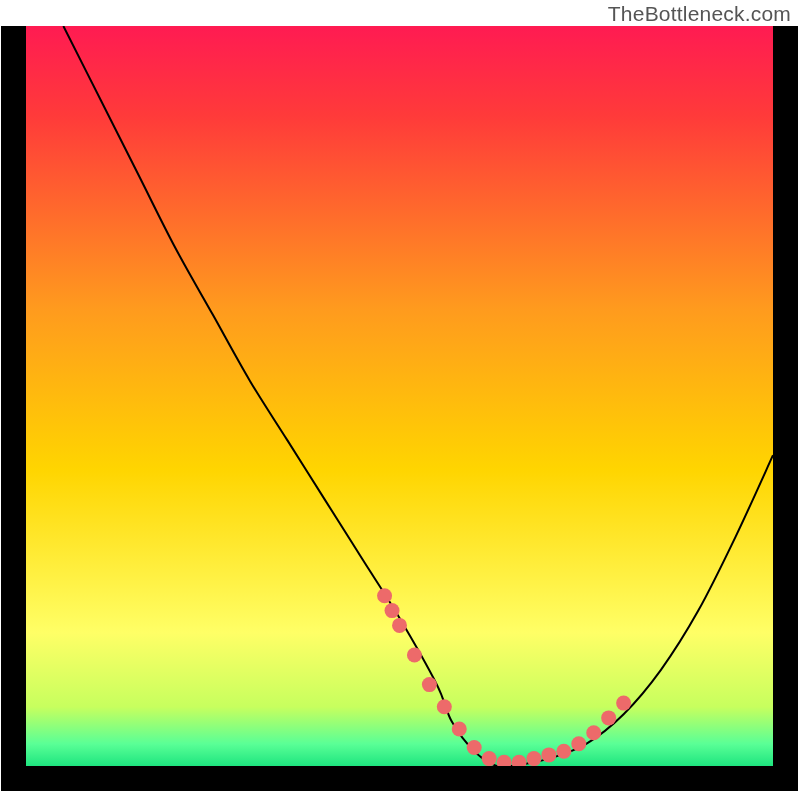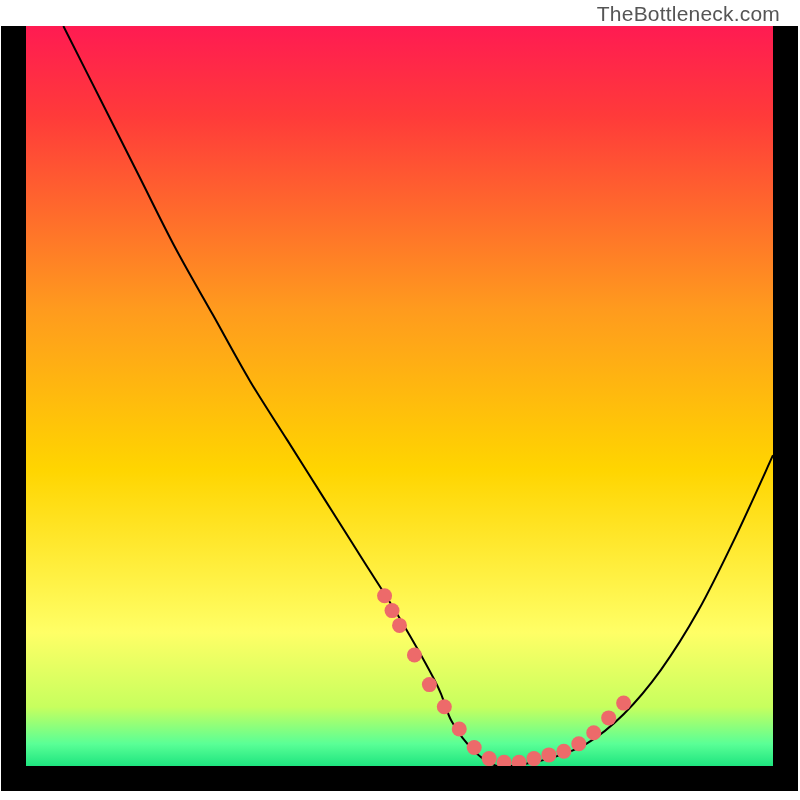--- a/index.html
+++ b/index.html
@@ -26,21 +26,21 @@
     width: 747px;   
     height: 740px;  
     overflow: hidden;
   }
   .plot-area svg {
     display: block;
   }
   .watermark {
     position: absolute;
     top: 2px;
-    right: 20px;
+    right: 9px;
     font-family: Arial, Helvetica, sans-serif;
     font-size: 21px;
     color: #555;
     letter-spacing: 0.2px;
   }
 </style>
 </head>
 <body>
 
 <div class="watermark">TheBottleneck.com</div>

